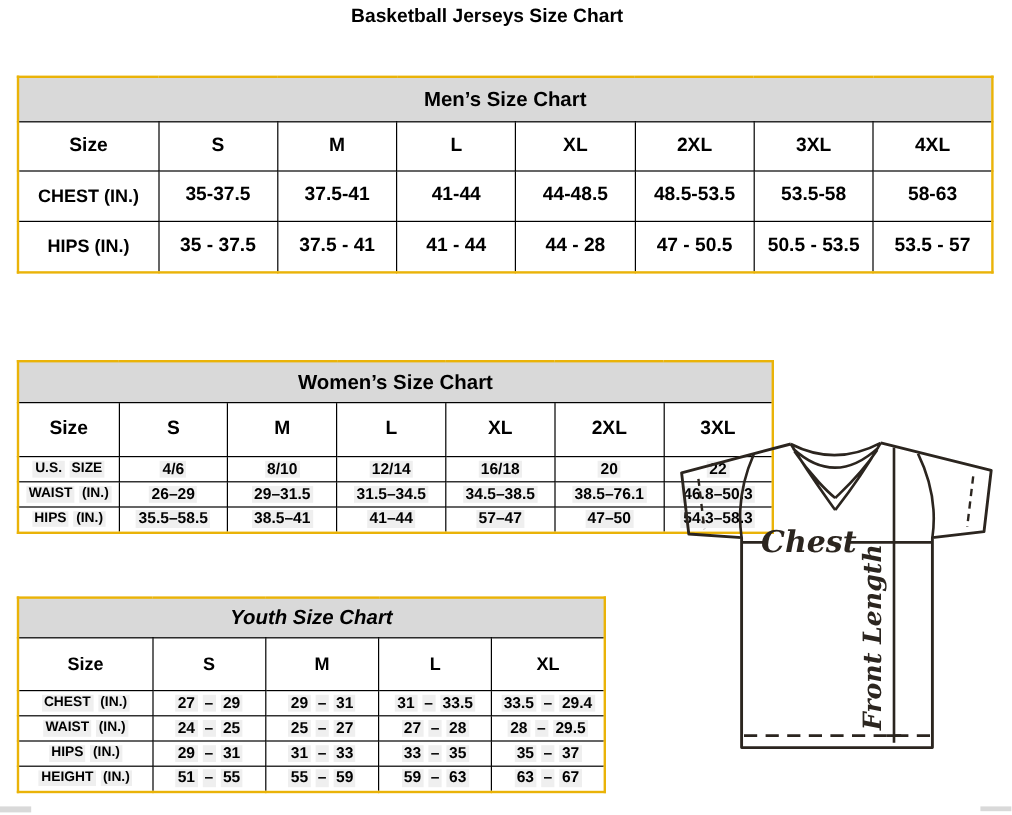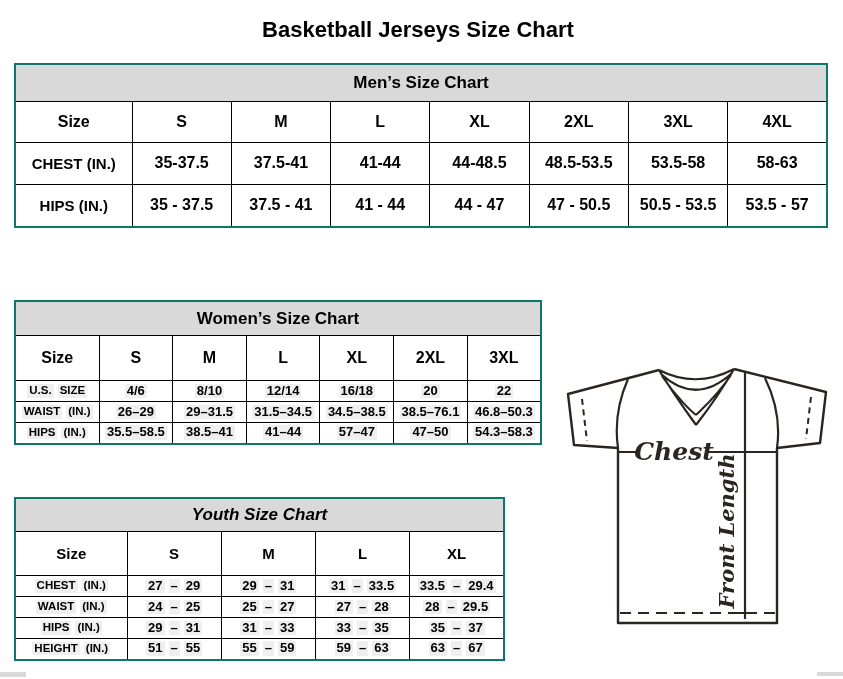--- a/index.html
+++ b/index.html
@@ -1,42 +1,42 @@
 <!DOCTYPE html>
 <html><head>
 <meta charset="utf-8">
 <style>
   html,body{margin:0;padding:0;}
   body{
     width:843px;height:679px;position:relative;overflow:hidden;
     background:#ffffff;font-family:"Liberation Sans",sans-serif;color:#000;
   }
   .page-title{
-    position:absolute;top:5px;left:0;width:812px;margin:12px;
-    text-align:center;font-size:22px;font-weight:bold;letter-spacing:0;
+    position:absolute;top:5px;left:0;width:812px;margin:0;
+    text-align:center;font-size:16px;font-weight:bold;letter-spacing:0;
   }
   table.sizechart{
     position:absolute;border-collapse:collapse;table-layout:fixed;
-    border:2px solid #0f766e;background:#fff;
+    border:2px solid #eab308;background:#fff;
   }
   .sizechart th,.sizechart td{
     border:1px solid #000;text-align:center;vertical-align:middle;
     padding:0;font-weight:bold;line-height:1.15;white-space:nowrap;
   }
   .sizechart .table-title{background:#d9d9d9;}
   
   .mens{left:14px;top:63px;width:814px;}
   .mens col.c0{width:117px;}
   .mens .title-row th{height:36px;font-size:17px;}
   .mens .cols-row th{height:40px;font-size:16px;}
   .mens tbody tr{height:42px;}
   .mens tbody td{font-size:16px;}
   .mens tbody th.row-label{font-size:15px;}
   
-  .womens{left:14px;top:300px;width:528px;}
+  .womens{left:14px;top:300px;width:631px;}
   .womens col.c0{width:84px;}
   .womens .title-row th{height:33px;font-size:17px;}
   .womens .cols-row th{height:44px;font-size:16px;}
   .womens tbody tr{height:21px;}
   .womens tbody td{font-size:13px;}
   .womens tbody th.row-label{font-size:11.5px;}
   
   .youth{left:14px;top:497px;width:491px;}
   .youth col.c0{width:112px;}
   .youth .title-row th{height:32px;font-size:17px;font-style:italic;}
@@ -99,21 +99,21 @@
           <td>44-48.5</td>
           <td>48.5-53.5</td>
           <td>53.5-58</td>
           <td>58-63</td>
         </tr>
         <tr>
           <th class="row-label">HIPS (IN.)</th>
           <td>35 - 37.5</td>
           <td>37.5 - 41</td>
           <td>41 - 44</td>
-          <td>44 - 47</td>
+          <td>44 - 28</td>
           <td>47 - 50.5</td>
           <td>50.5 - 53.5</td>
           <td>53.5 - 57</td>
         </tr>
       </tbody>
     </table>
 
   <table class="sizechart womens hl">
       <colgroup>
         <col class="c0">

